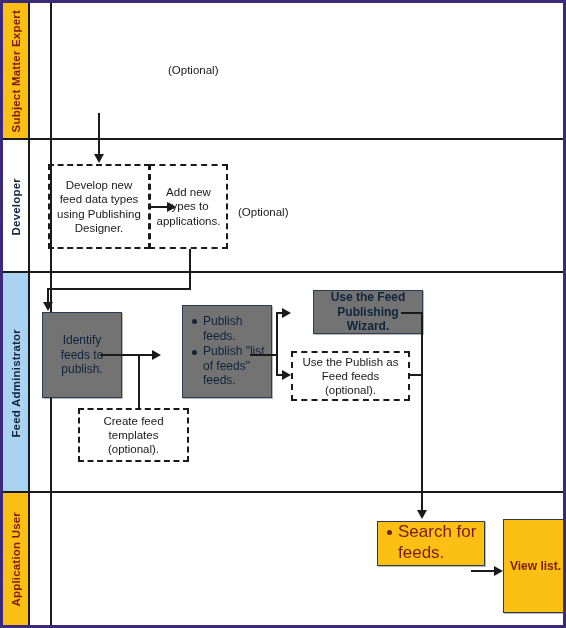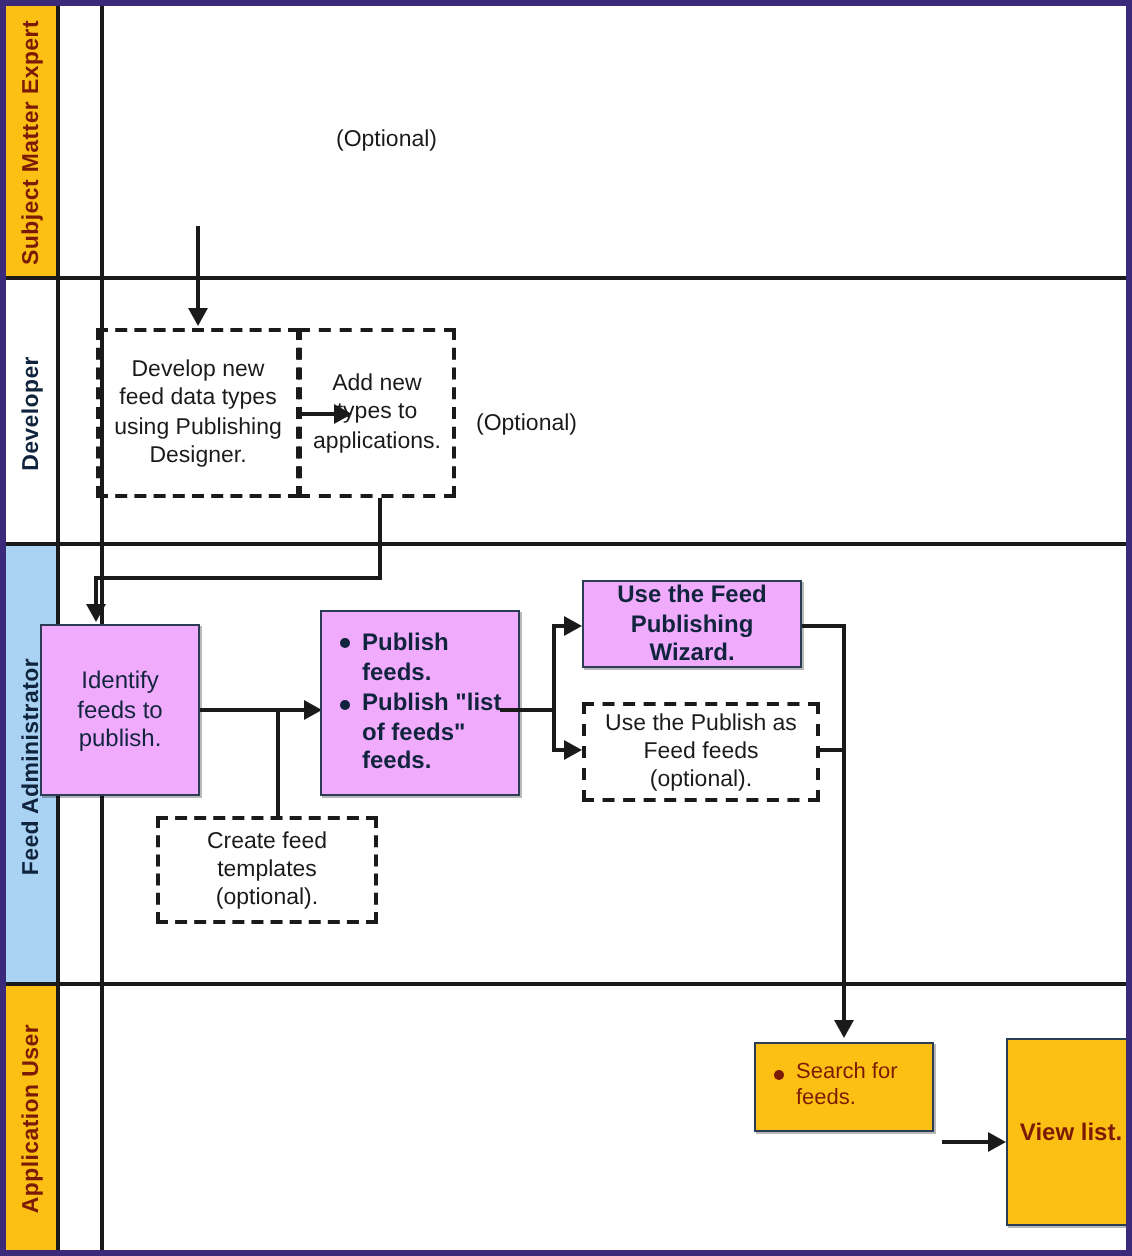--- a/index.html
+++ b/index.html
@@ -41,21 +41,21 @@
     text-align:center;line-height:1.22;
   }
   .box-solid{
     border:1px solid #2b3c55;
     box-shadow:1px 1px 0 rgba(0,0,0,.28);
   }
   .box-dashed{
     border:2px dashed #1a1a1a;
     background:transparent;
   }
-  .blue{background:#f0abfc;color:#10243d;}
+  .blue{background:#737373;color:#10243d;margin-left:22px;}
   .gold{background:#fcbf14;color:#7b1a05;}
   .txt-dark{color:#1a1a1a;}
 
   .box-inner{padding:0 4px;width:100%;}
 
   
   ul.bullets{
     margin:0;padding:0 2px 0 16px;text-align:left;list-style:none;
   }
   ul.bullets li{position:relative;margin:0 0 1px 0;}
@@ -136,21 +136,21 @@
 
       <div class="box box-solid blue" style="left:-10px;top:39px;width:80px;height:86px;font-size:12px;font-weight:normal;">
         <div class="box-inner">Identify feeds to publish.</div>
       </div>
 
       <div class="ln ln-h" style="left:70px;top:81px;width:55px;"></div>
       <div class="arrow arrow-right" style="left:122px;top:77px;"></div>
 
       <div class="ln ln-v" style="left:108px;top:81px;height:56px;"></div>
 
-      <div class="box box-solid blue" style="left:130px;top:32px;width:100px;height:93px;font-size:12px;font-weight:bold;">
+      <div class="box box-solid blue" style="left:130px;top:32px;width:90px;height:93px;font-size:12px;font-weight:normal;">
         <div class="box-inner">
           <ul class="bullets">
             <li>Publish feeds.</li>
             <li>Publish "list of feeds" feeds.</li>
           </ul>
         </div>
       </div>
 
       <div class="box box-dashed txt-dark" style="left:48px;top:135px;width:111px;height:54px;font-size:11.5px;">
         <div class="box-inner">Create feed templates (optional).</div>
@@ -181,21 +181,21 @@
   <div class="lane" style="top:490px;bottom:0;">
     <div class="lane-label" style="background:#fcbf14;color:#7b1a05;">
       <span>Application User</span>
     </div>
     <div class="lane-body">
       <div class="inner-rule" style="left:20px;top:0;bottom:0;"></div>
 
       <div class="ln ln-v" style="left:391px;top:0;height:19px;"></div>
       <div class="arrow arrow-down" style="left:387px;top:17px;"></div>
 
-      <div class="box box-solid gold" style="left:347px;top:28px;width:90px;height:45px;font-size:11px;z-index:3;">
+      <div class="box box-solid gold" style="left:347px;top:28px;width:108px;height:45px;font-size:17px;z-index:3;">
         <div class="box-inner">
           <ul class="bullets">
             <li>Search for feeds.</li>
           </ul>
         </div>
       </div>
 
 
       <div class="ln ln-h" style="left:441px;top:77px;width:26px;z-index:4;"></div>
       <div class="arrow arrow-right" style="left:464px;top:73px;z-index:4;"></div>

